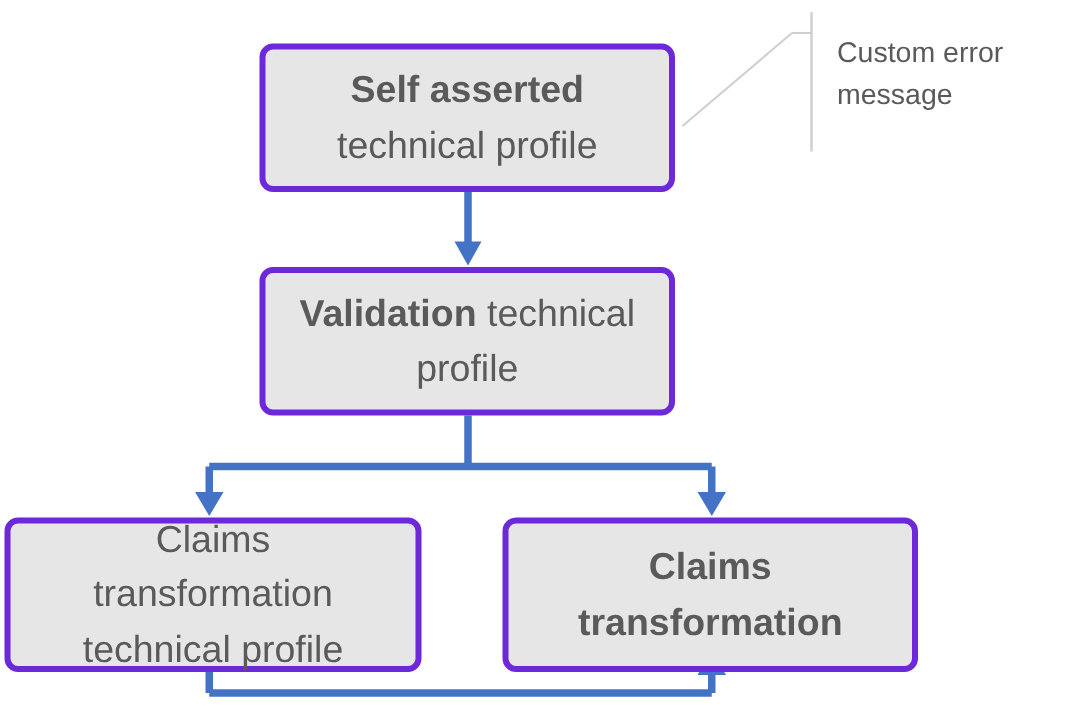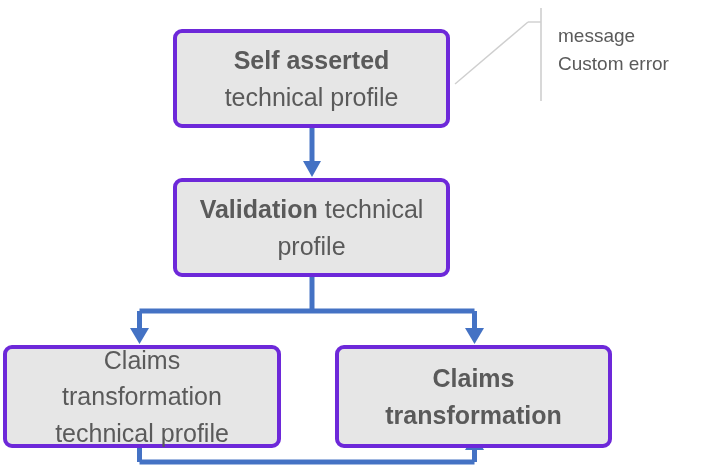--- a/index.html
+++ b/index.html
@@ -104,17 +104,17 @@
 
   <div class="node" id="node-claims-right">
     <span class="txt"><b>Claims transformation</b><span class="reg"></span></span>
   </div>
 
   <div class="node" id="node-claims-left">
     <span class="txt"><b></b><span class="reg">Claims transformation technical profile</span></span>
   </div>
 
   <div class="callout-text">
+    <div>Custom error</div>
     <div>message</div>
-    <div>Custom error</div>
   </div>
 
 </div>
 
 </body></html>

